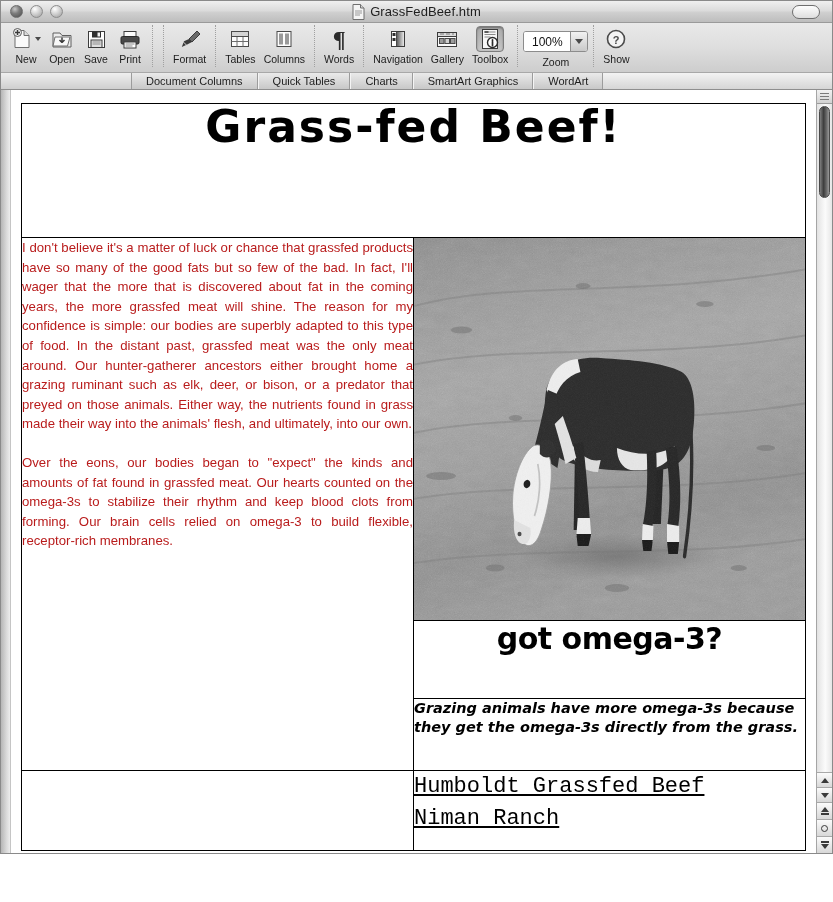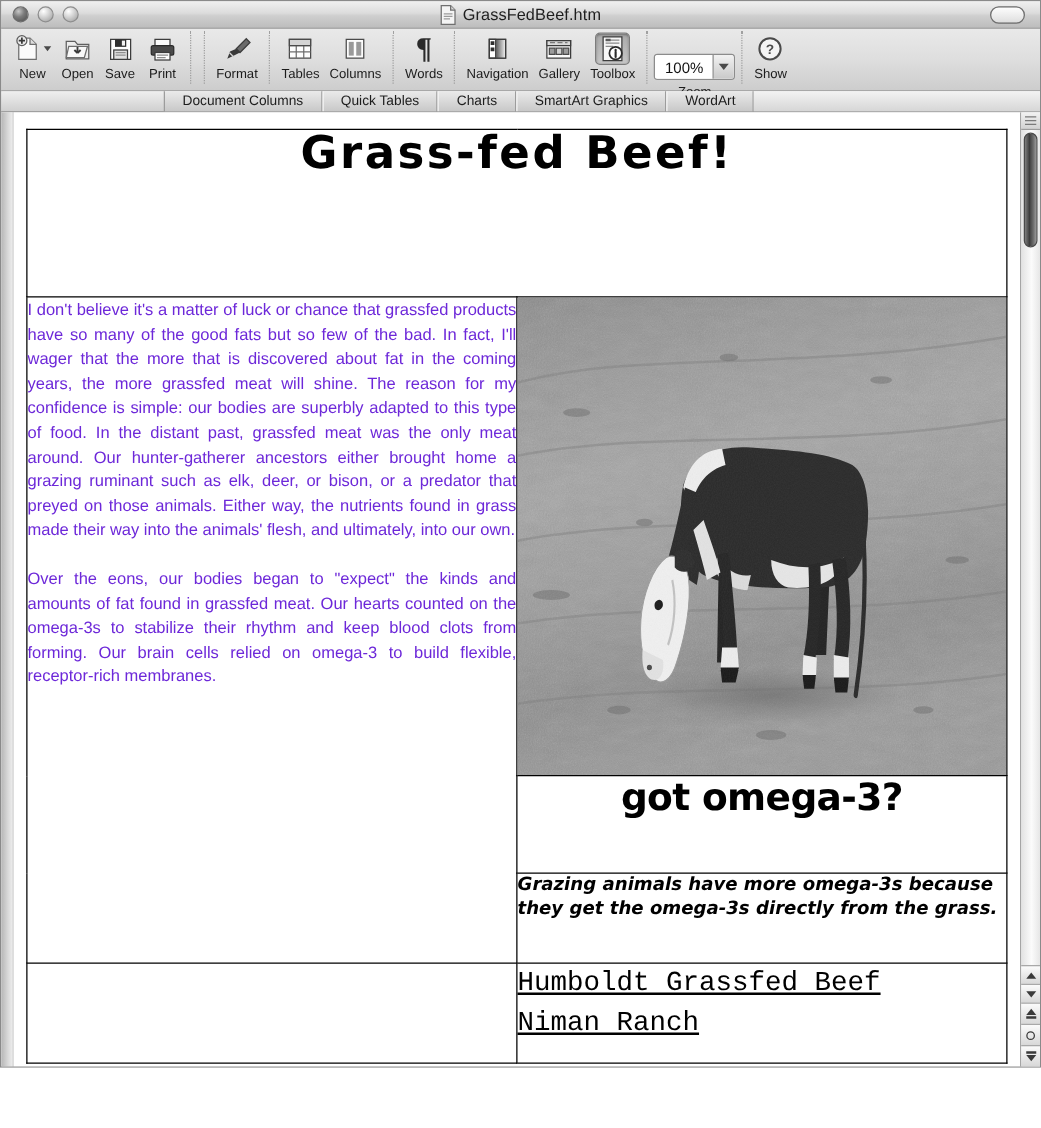--- a/index.html
+++ b/index.html
@@ -80,21 +80,21 @@
     padding: 0 2px;
   }
   .tb-arrow {
     width: 0; height: 0; margin-left: 2px; align-self: center;
     border-left: 3.5px solid transparent; border-right: 3.5px solid transparent;
     border-top: 4px solid #4a4a4a;
   }
   .tb-arrow.dim { border-top-color: #b0b0b0; }
   .with-arrow { display: flex; flex-direction: row; align-items: center; }
 
-  #zoom-group { display: flex; flex-direction: column; align-items: center; padding-top: 20px; }
+  #zoom-group { display: flex; flex-direction: column; align-items: center; padding-top: 8px; }
   #zoom-combo {
     display: flex; align-items: stretch; height: 21px;
     border: 1px solid #8c8c8c; border-radius: 3px; overflow: hidden;
     background: #ffffff;
   }
   #zoom-value {
     width: 46px; font-size: 12px; color: #111;
     display: flex; align-items: center; justify-content: center;
     background: #ffffff;
   }
@@ -146,36 +146,36 @@
   }
   #doc-table td { border: 1px solid #000000; vertical-align: top; padding: 0; }
 
   #cell-title {
     height: 134px; text-align: center; vertical-align: middle;
     padding: 4px 0;
   }
   #headline {
     font-family: "DejaVu Sans", sans-serif;
     font-weight: bold;
-    font-size: 36px;
+    font-size: 44px;
     letter-spacing: 2px;
     color: #000;
     line-height: 1.05;
     white-space: nowrap;
   }
 
   #cell-body {
     width: 215px; padding: 4px 6px 4px 7px;
   }
   .body-p {
     font-size: 13.2px;
     line-height: 19.6px;
     text-align: justify;
     text-justify: inter-word;
-    color: #6d28d9;
+    color: #b91c1c;
     hyphens: none;
   }
   .body-p + .body-p { margin-top: 19px; }
 
   #cell-photo { padding: 0; width: 578px; height: 382px; overflow: hidden; }
   #photo-wrap { width: 100%; height: 382px; display: block; }
 
   #cell-slogan {
     height: 78px; text-align: center; vertical-align: middle;
   }

